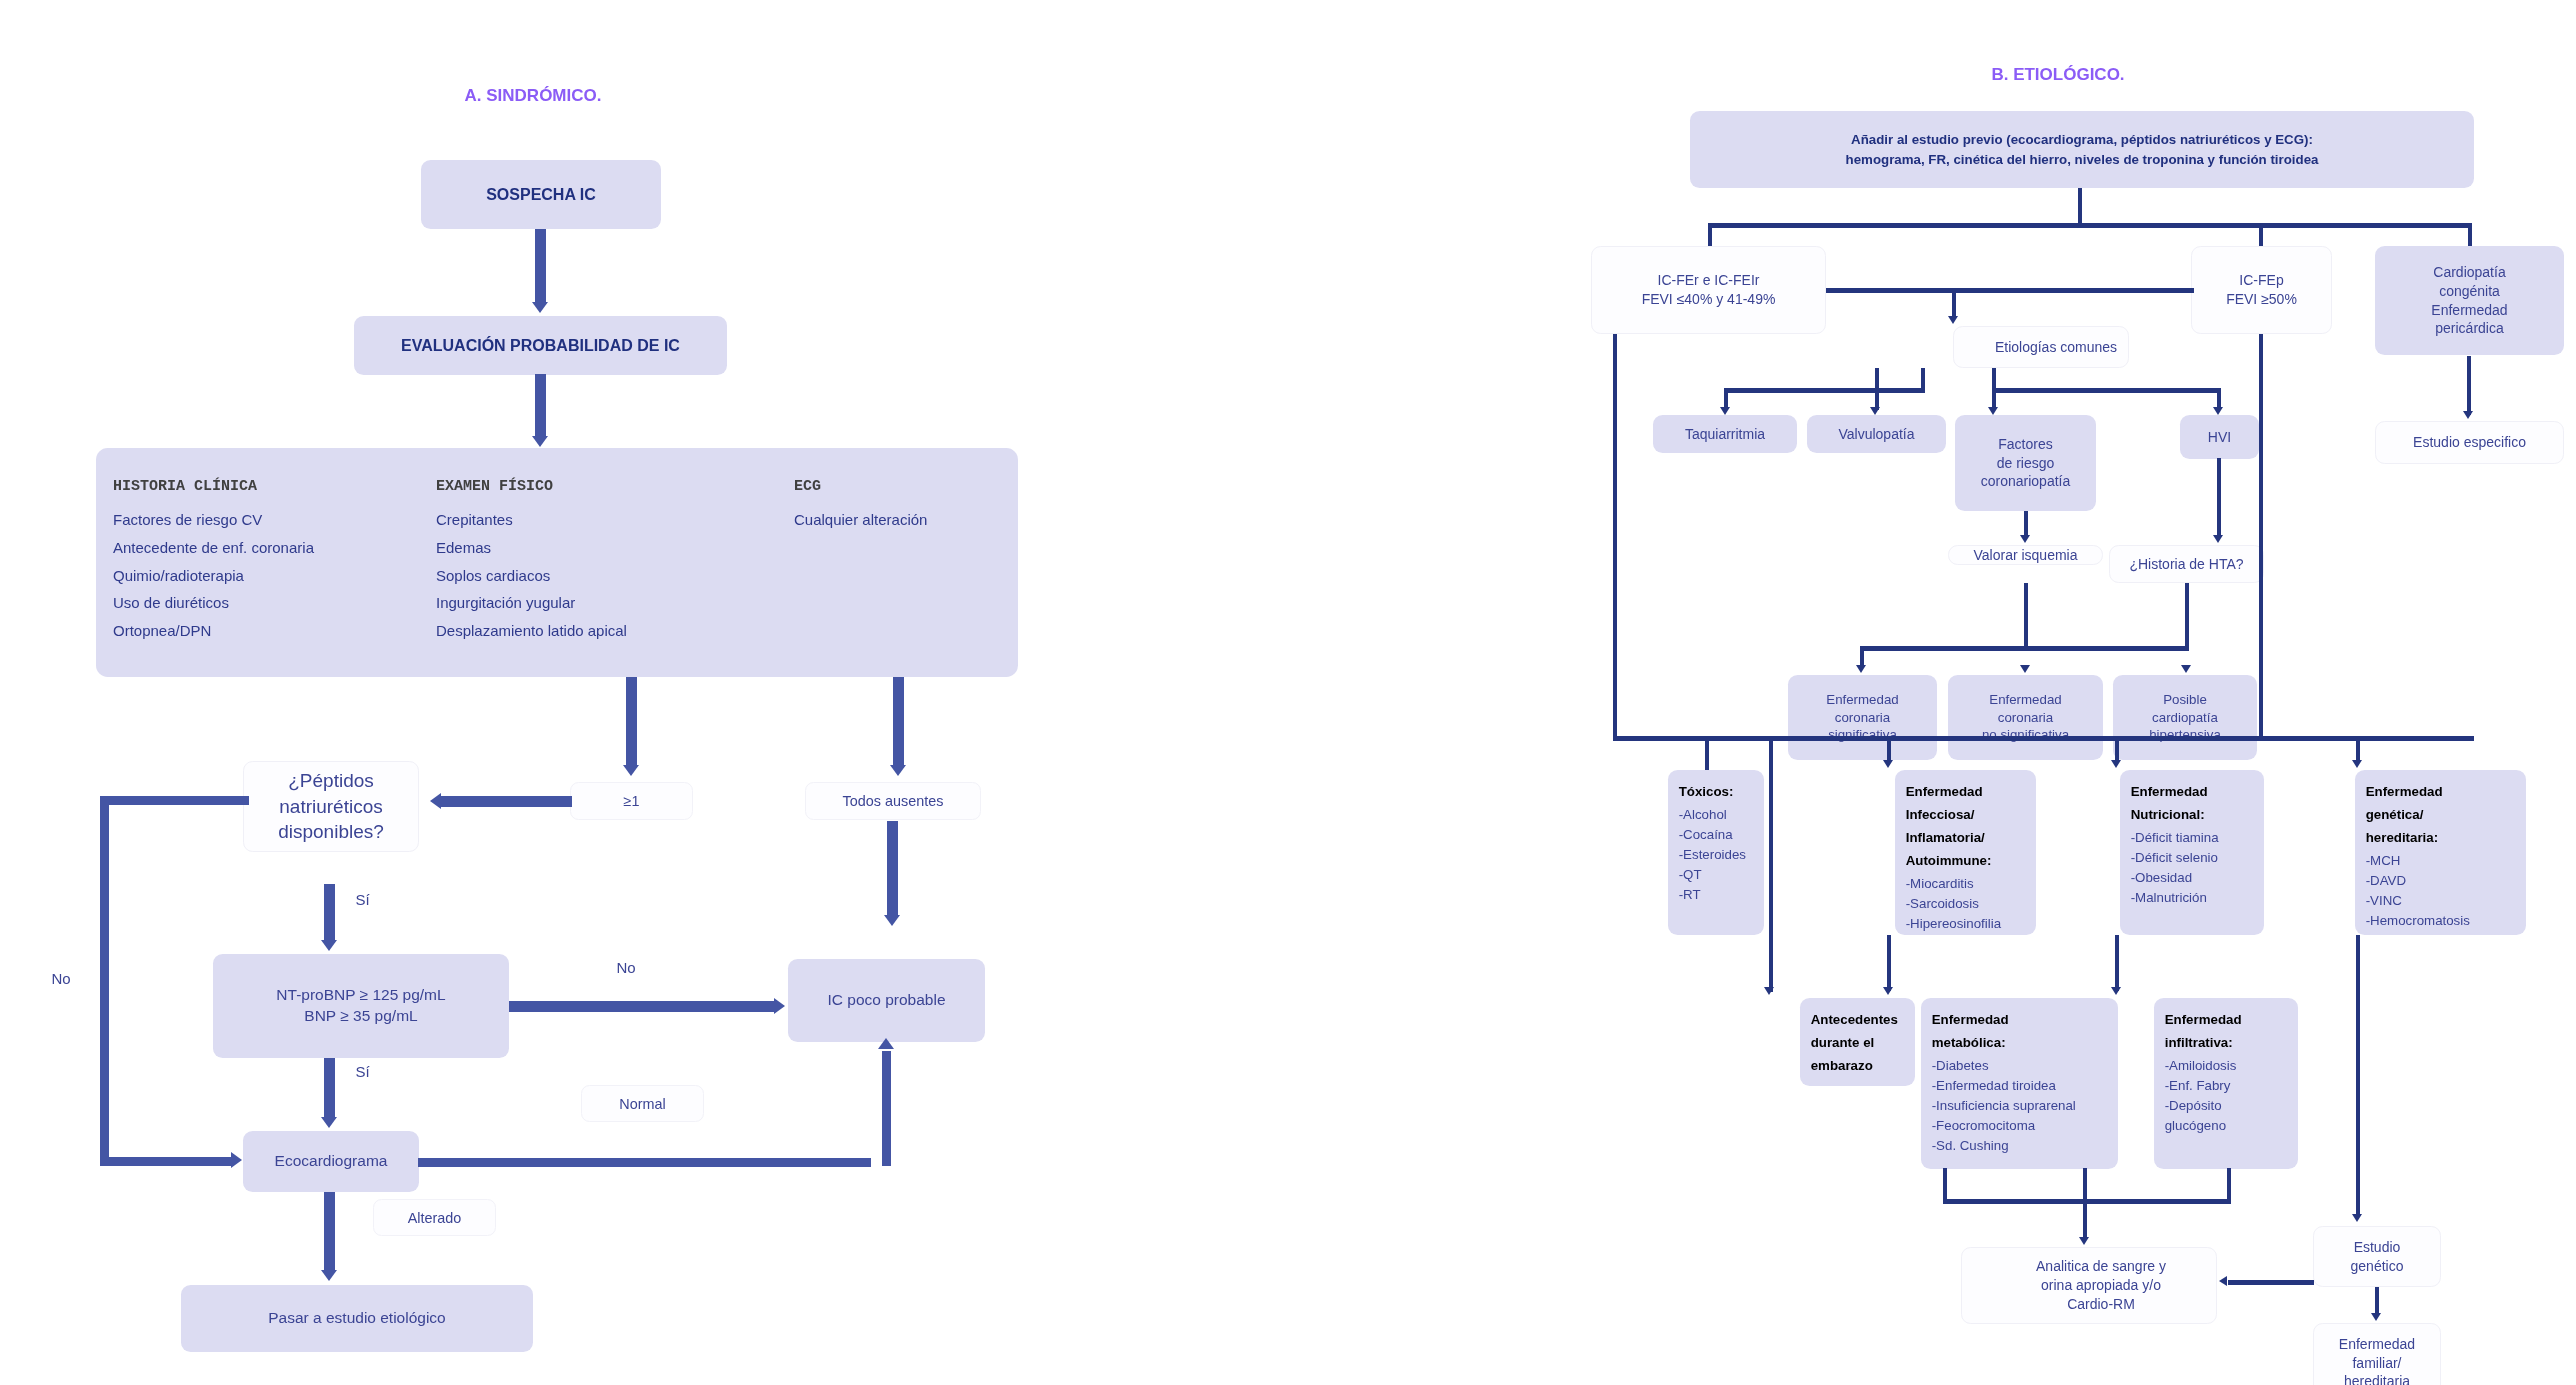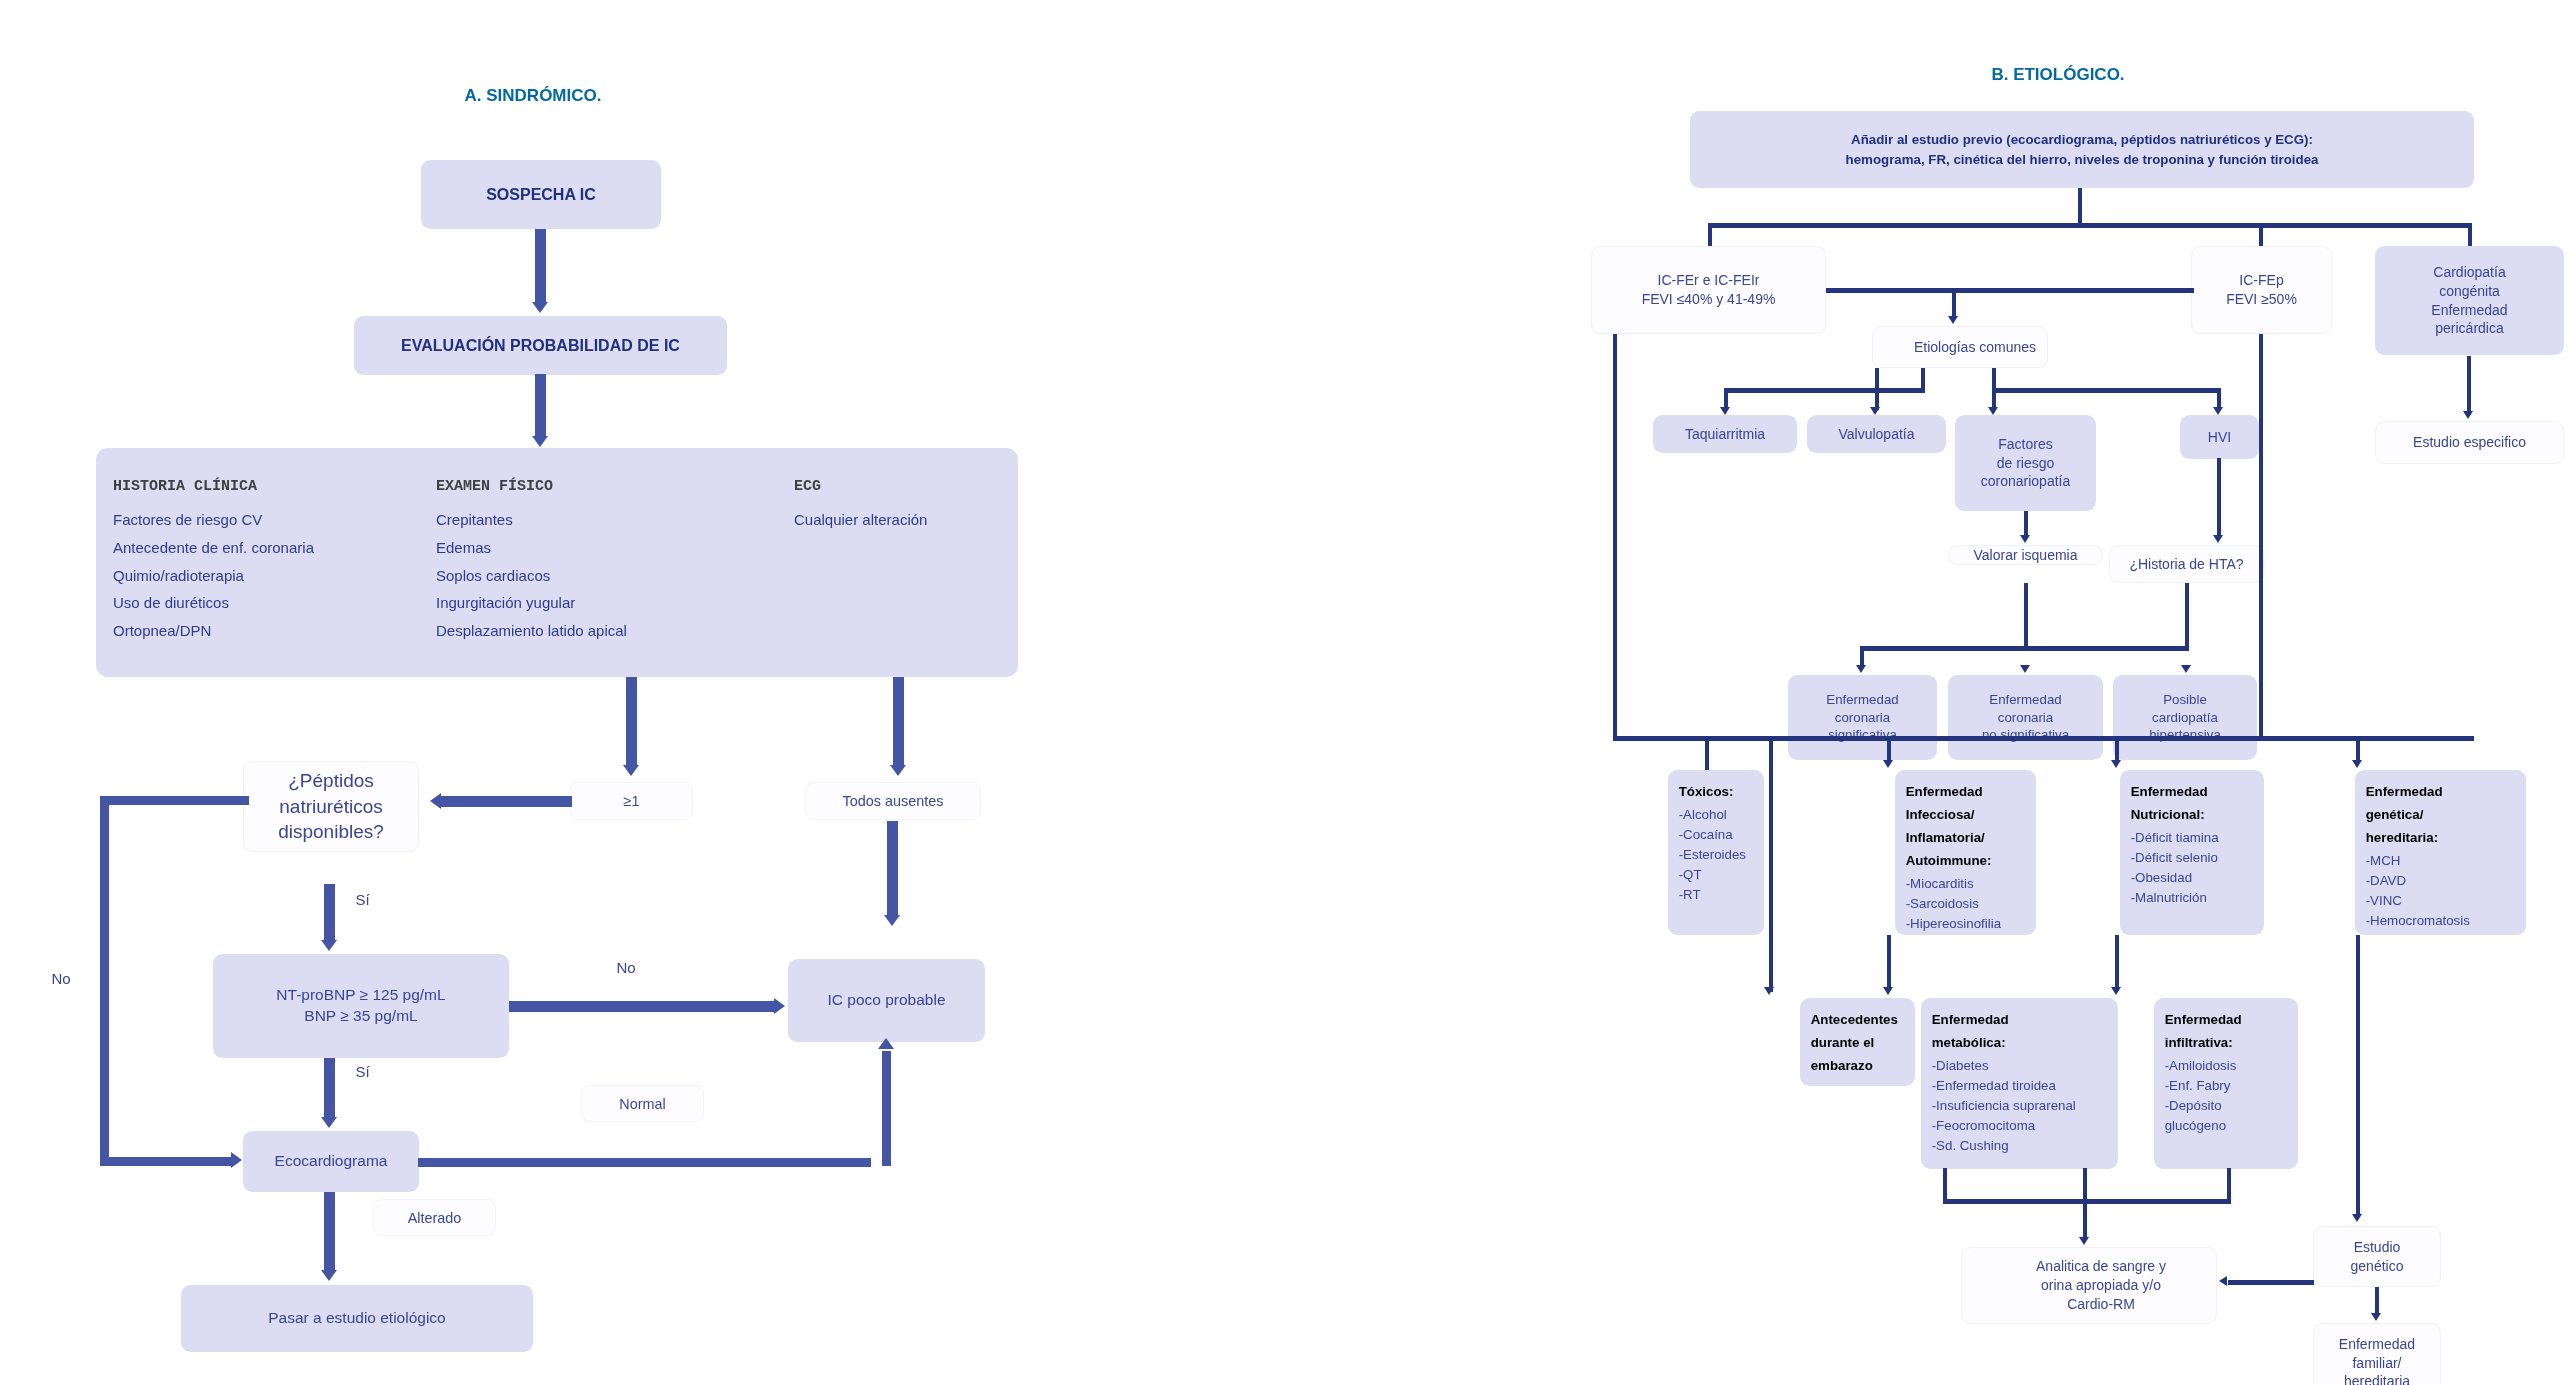--- a/index.html
+++ b/index.html
@@ -14,21 +14,21 @@
   
   .banner{
     position:absolute;background:#7777b8;color:#ffffff;
     font-weight:bold;letter-spacing:0.3px;
     display:flex;align-items:center;justify-content:center;
     text-align:center;
   }
 
   
   .subtitle{
-    position:absolute;text-align:center;font-weight:bold;color:#0369a1;
+    position:absolute;text-align:center;font-weight:bold;color:#8b5cf6;
   }
 
   
   .node{
     position:absolute;box-sizing:border-box;
     display:flex;align-items:center;justify-content:center;
     text-align:center;border-radius:9.6px;line-height:1.35;
     color:#3b4494;
   }
   .fill{ background:#dcdcf2; }
@@ -210,21 +210,21 @@
   </div>
 
   <div class="lnT" style="left:2467px;top:356px;width:3.7px;height:59px;"></div>
   <div class="ah ah-dT" style="left:2463px;top:411px;"></div>
   <div class="node plain" style="left:2375px;top:421px;width:189px;height:43px;font-size:14px;">Estudio especifico</div>
 
   <div class="lnT" style="left:1826px;top:288px;width:368px;height:4.8px;"></div>
   <div class="lnT" style="left:1952px;top:292px;width:3.7px;height:27px;"></div>
   <div class="ah ah-dT" style="left:1948px;top:316px;"></div>
 
-  <div class="node plain" style="left:1872px;top:326px;width:176px;height:42px;font-size:14px;padding-left:30px;">Etiologías comunes</div>
+  <div class="node plain" style="left:1953px;top:326px;width:176px;height:42px;font-size:14px;padding-left:30px;">Etiologías comunes</div>
 
   <div class="lnT" style="left:1921px;top:368px;width:3.7px;height:24px;"></div>
   <div class="lnT" style="left:1992px;top:368px;width:3.7px;height:24px;"></div>
   <div class="lnT" style="left:1724px;top:388px;width:201px;height:4.8px;"></div>
   <div class="lnT" style="left:1992px;top:388px;width:229px;height:4.8px;"></div>
 
   <div class="lnT" style="left:1724px;top:388px;width:3.7px;height:21.3px;"></div>
   <div class="ah ah-dT" style="left:1720px;top:407px;"></div>
   <div class="lnT" style="left:1875px;top:368px;width:3.7px;height:42px;"></div>
   <div class="ah ah-dT" style="left:1870px;top:407px;"></div>

